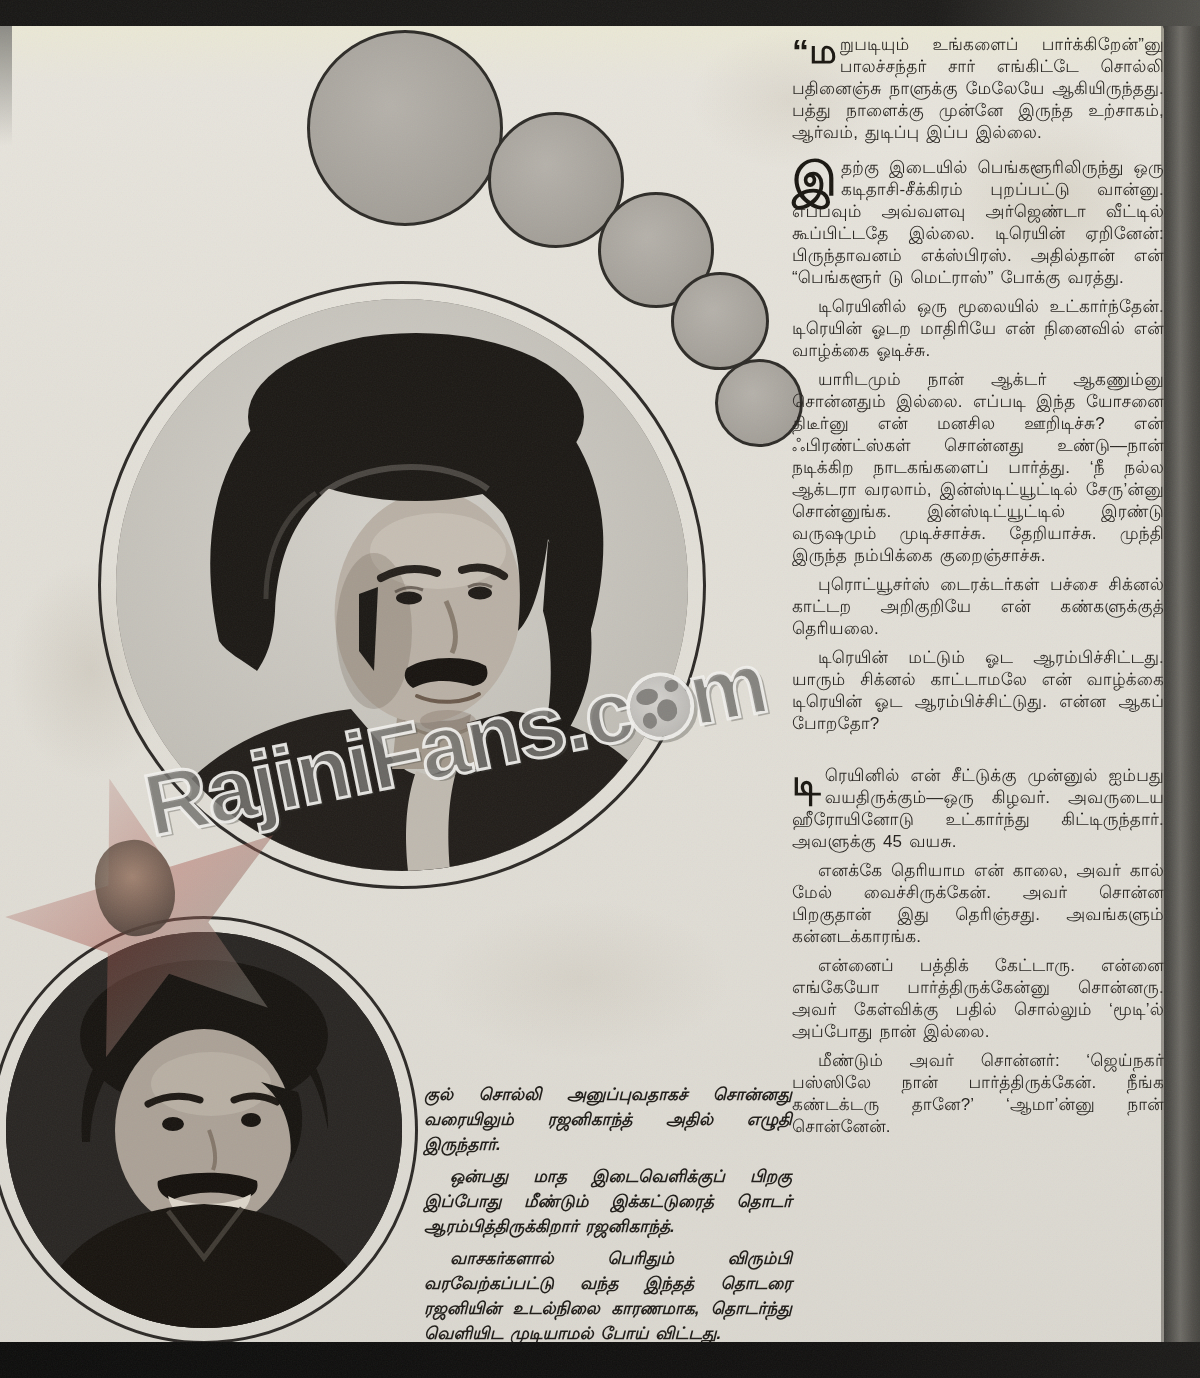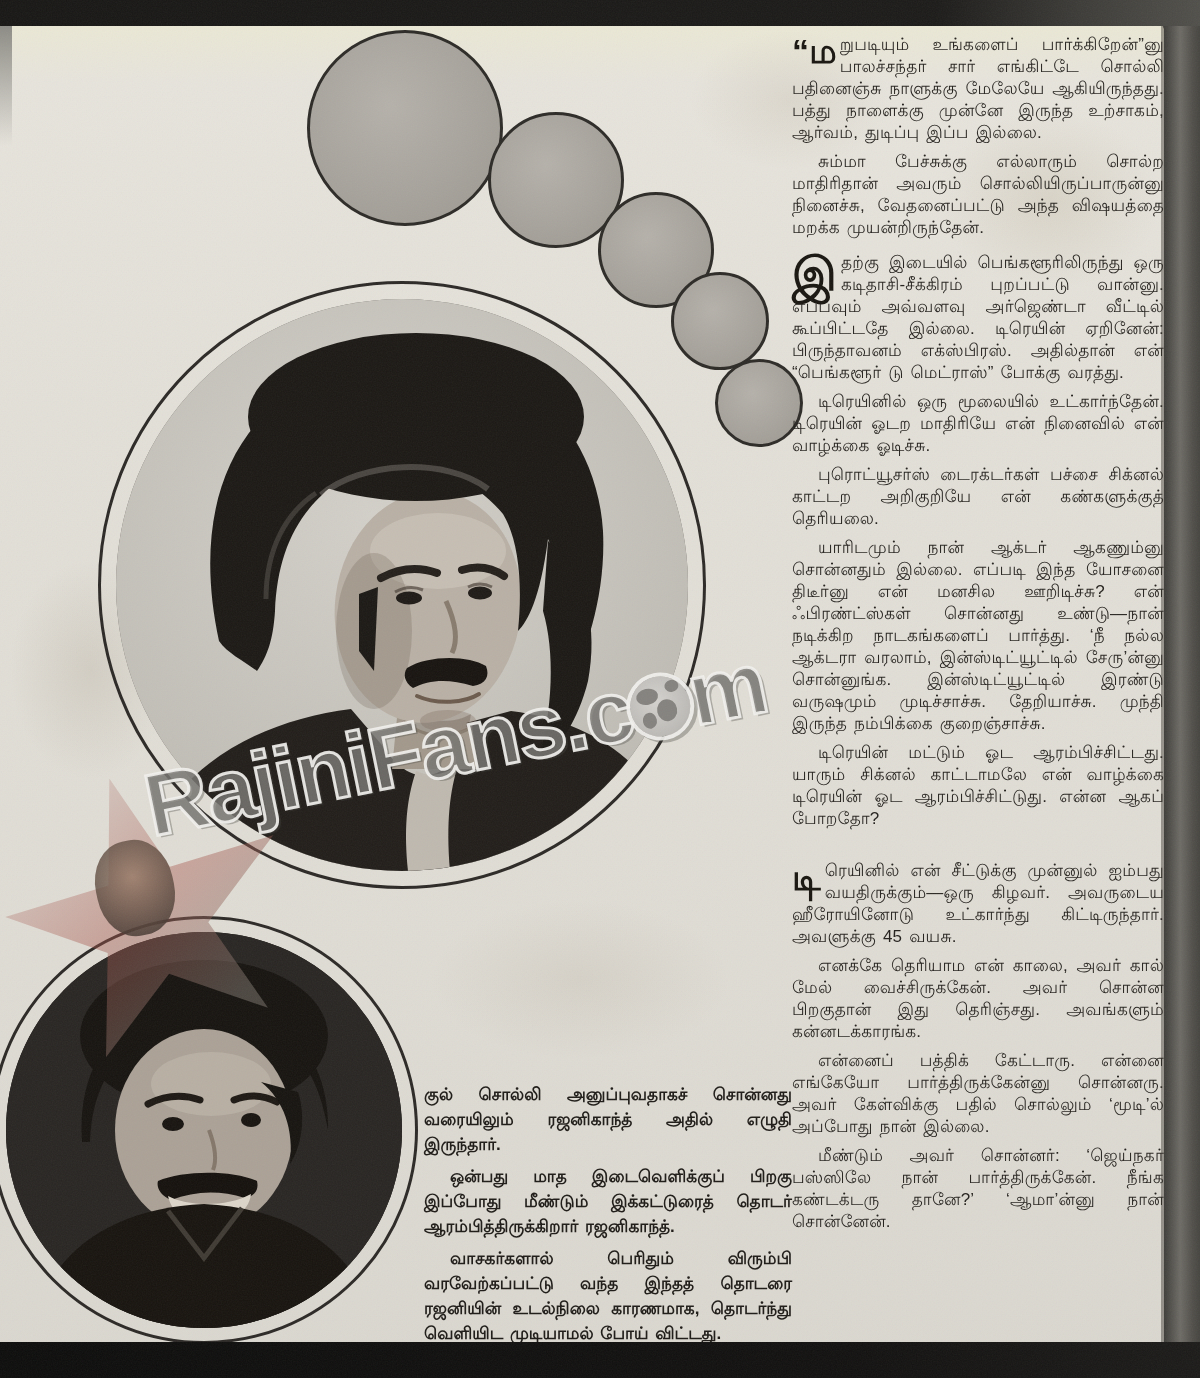--- a/index.html
+++ b/index.html
@@ -62,21 +62,21 @@
   .wm-globe i{position:absolute;background:#84827e;border-radius:50%;}
   .g1{left:8px;top:10px;width:22px;height:16px;}
   .g2{left:26px;top:24px;width:20px;height:22px;border-radius:40% 60% 55% 45%;}
   .g3{left:10px;top:34px;width:14px;height:16px;border-radius:60% 40% 50% 50%;}
   .g4{left:38px;top:6px;width:14px;height:12px;}
   
   .col{position:absolute;z-index:3;text-align:justify;color:#221f1b;}
   .col-right{left:792px;top:34px;width:372px;font-size:17px;line-height:22px;
      word-spacing:2px;letter-spacing:.2px;}
   .col-left{left:424px;top:1082px;width:368px;font-size:17px;line-height:25px;
-     font-weight:bold;word-spacing:2px;color:#1d1a16;}
+     font-weight:bold;word-spacing:2px;color:#1d1a16;font-style:italic;}
   .col p{margin:0 0 7px;text-indent:26px;}
   .col p.has-drop{text-indent:0;}
   .col p.first{text-indent:0;}
   .col p.sec-gap{margin-top:13px;}
   .col p.sec-gap-lg{margin-top:30px;}
   .drop{float:left;font-weight:bold;color:#18150f;}
   .drop-1{font-size:34px;line-height:30px;padding:2px 3px 0 0;}
   .drop-2{font-size:46px;line-height:40px;padding:2px 4px 0 0;}
   .drop-3{font-size:36px;line-height:32px;padding:2px 4px 0 0;}
   
@@ -168,25 +168,24 @@
       </svg>
     </div>
   </div>
 
   <div class="wm-star"></div>
   <div class="wm-star-face"></div>
   <div class="wm-text"><span>RajiniFans.c</span><span class="wm-globe"><i class="g1"></i><i class="g2"></i><i class="g3"></i><i class="g4"></i></span><span>m</span></div>
 
   <div class="col col-right">
     <p class="has-drop"><span class="drop drop-1">“ம</span><span>றுபடியும் உங்களைப் பார்க்கிறேன்”னு பாலச்சந்தர் சார் எங்கிட்டே சொல்லி பதினைஞ்சு நாளுக்கு மேலேயே ஆகியிருந்தது. பத்து நாளைக்கு முன்னே இருந்த உற்சாகம், ஆர்வம், துடிப்பு இப்ப இல்லை.</span></p>
-    <p>சும்மா பேச்சுக்கு எல்லாரும் சொல்ற மாதிரிதான் அவரும் சொல்லியிருப்பாருன்னு நினைச்சு, வேதனைப்பட்டு அந்த விஷயத்தை மறக்க முயன்றிருந்தேன்.</p>
     <p class="has-drop sec-gap"><span class="drop drop-2">இ</span><span>தற்கு இடையில் பெங்களூரிலிருந்து ஒரு கடிதாசி-சீக்கிரம் புறப்பட்டு வான்னு. எப்பவும் அவ்வளவு அர்ஜெண்டா வீட்டில் கூப்பிட்டதே இல்லை. டிரெயின் ஏறினேன்: பிருந்தாவனம் எக்ஸ்பிரஸ். அதில்தான் என் “பெங்களூர் டு மெட்ராஸ்” போக்கு வரத்து.</span></p>
     <p>டிரெயினில் ஒரு மூலையில் உட்கார்ந்தேன். டிரெயின் ஓடற மாதிரியே என் நினைவில் என் வாழ்க்கை ஓடிச்சு.</p>
+    <p>யாரிடமும் நான் ஆக்டர் ஆகணும்னு சொன்னதும் இல்லை. எப்படி இந்த யோசனை திடீர்னு என் மனசில ஊறிடிச்சு? என் ஃபிரண்ட்ஸ்கள் சொன்னது உண்டு—நான் நடிக்கிற நாடகங்களைப் பார்த்து. ‘நீ நல்ல ஆக்டரா வரலாம், இன்ஸ்டிட்யூட்டில் சேரு’ன்னு சொன்னுங்க. இன்ஸ்டிட்யூட்டில் இரண்டு வருஷமும் முடிச்சாச்சு. தேறியாச்சு. முந்தி இருந்த நம்பிக்கை குறைஞ்சாச்சு.</p>
     <p>புரொட்யூசர்ஸ் டைரக்டர்கள் பச்சை சிக்னல் காட்டற அறிகுறியே என் கண்களுக்குத் தெரியலை.</p>
-    <p>யாரிடமும் நான் ஆக்டர் ஆகணும்னு சொன்னதும் இல்லை. எப்படி இந்த யோசனை திடீர்னு என் மனசில ஊறிடிச்சு? என் ஃபிரண்ட்ஸ்கள் சொன்னது உண்டு—நான் நடிக்கிற நாடகங்களைப் பார்த்து. ‘நீ நல்ல ஆக்டரா வரலாம், இன்ஸ்டிட்யூட்டில் சேரு’ன்னு சொன்னுங்க. இன்ஸ்டிட்யூட்டில் இரண்டு வருஷமும் முடிச்சாச்சு. தேறியாச்சு. முந்தி இருந்த நம்பிக்கை குறைஞ்சாச்சு.</p>
     <p>டிரெயின் மட்டும் ஓட ஆரம்பிச்சிட்டது. யாரும் சிக்னல் காட்டாமலே என் வாழ்க்கை டிரெயின் ஓட ஆரம்பிச்சிட்டுது. என்ன ஆகப் போறதோ?</p>
     <p class="has-drop sec-gap-lg"><span class="drop drop-3">டி</span><span>ரெயினில் என் சீட்டுக்கு முன்னுல் ஐம்பது வயதிருக்கும்—ஒரு கிழவர். அவருடைய ஹீரோயினோடு உட்கார்ந்து கிட்டிருந்தார். அவளுக்கு 45 வயசு.</span></p>
     <p>எனக்கே தெரியாம என் காலை, அவர் கால் மேல் வைச்சிருக்கேன். அவர் சொன்ன பிறகுதான் இது தெரிஞ்சது. அவங்களும் கன்னடக்காரங்க.</p>
     <p>என்னைப் பத்திக் கேட்டாரு. என்னை எங்கேயோ பார்த்திருக்கேன்னு சொன்னரு. அவர் கேள்விக்கு பதில் சொல்லும் ‘மூடி’ல் அப்போது நான் இல்லை.</p>
     <p>மீண்டும் அவர் சொன்னர்: ‘ஜெய்நகர் பஸ்ஸிலே நான் பார்த்திருக்கேன். நீங்க கண்டக்டரு தானே?’ ‘ஆமா’ன்னு நான் சொன்னேன்.</p>
   </div>
 
   <div class="col col-left">
     <p class="first">குல் சொல்லி அனுப்புவதாகச் சொன்னது வரையிலும் ரஜனிகாந்த் அதில் எழுதி இருந்தார்.</p>
     <p>ஒன்பது மாத இடைவெளிக்குப் பிறகு இப்போது மீண்டும் இக்கட்டுரைத் தொடர் ஆரம்பித்திருக்கிறார் ரஜனிகாந்த்.</p>

